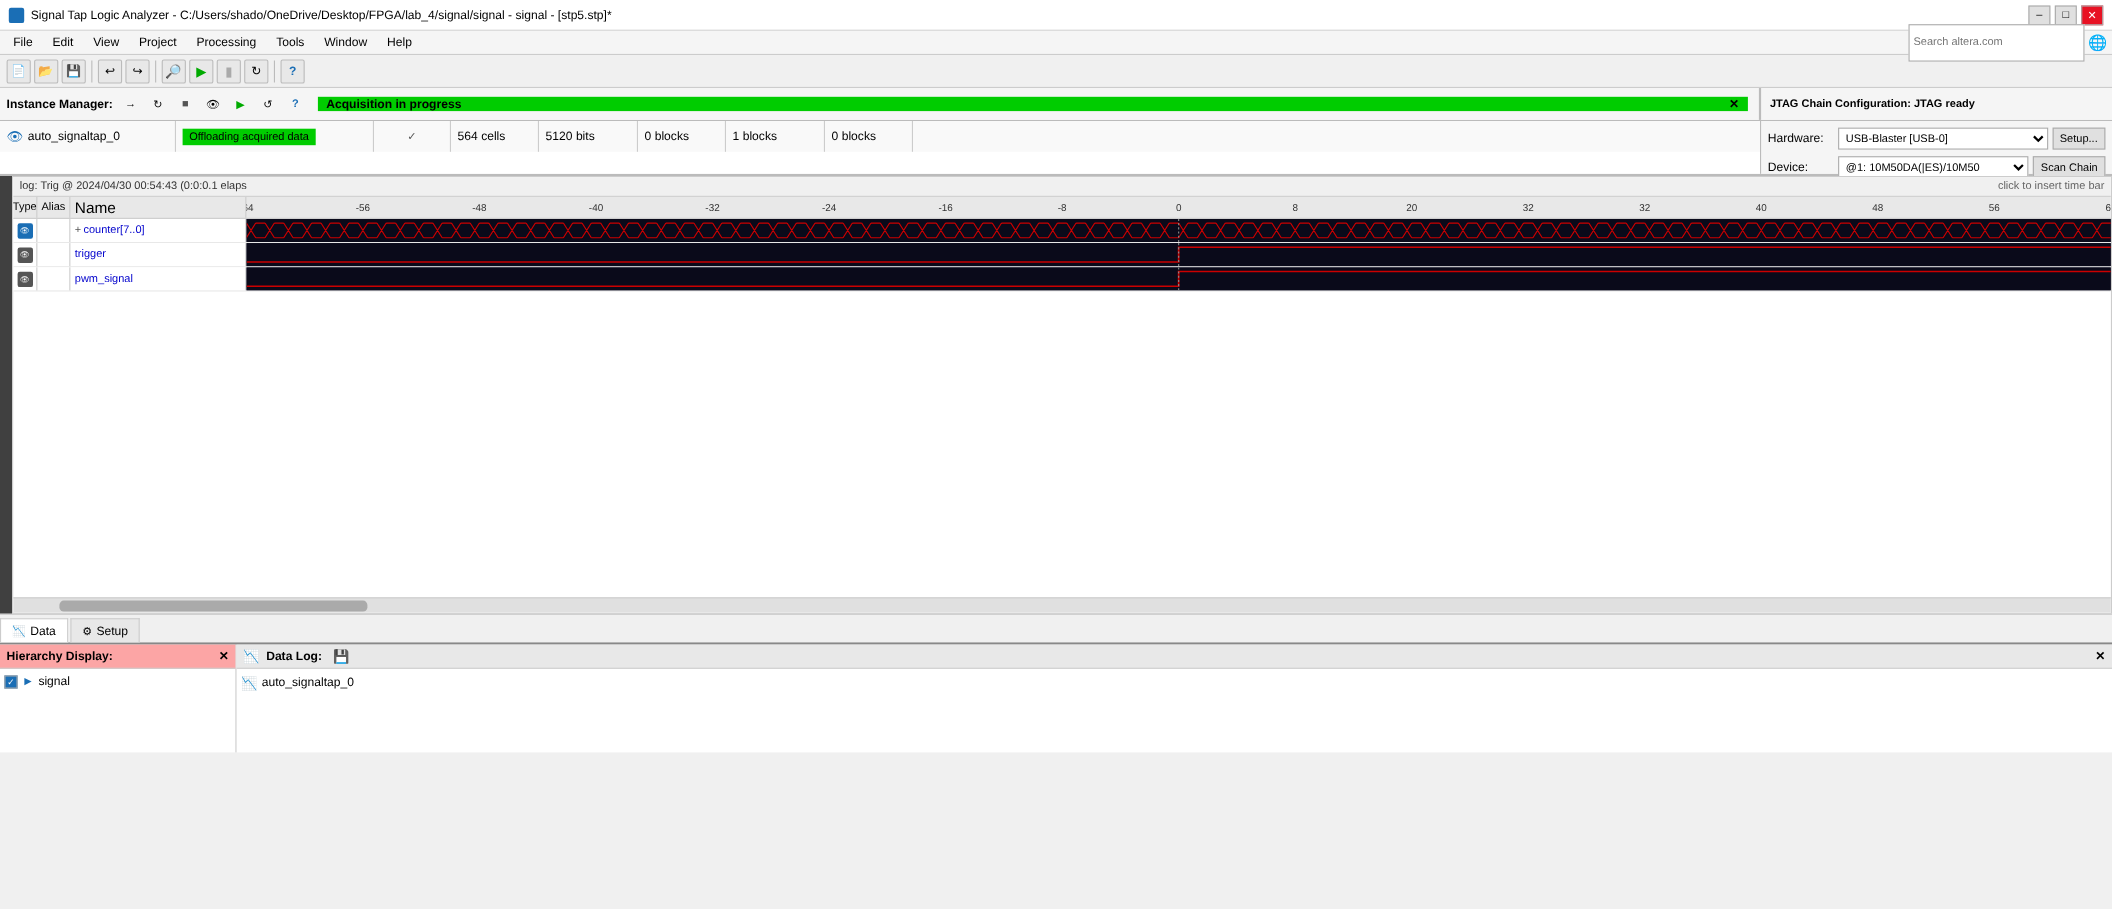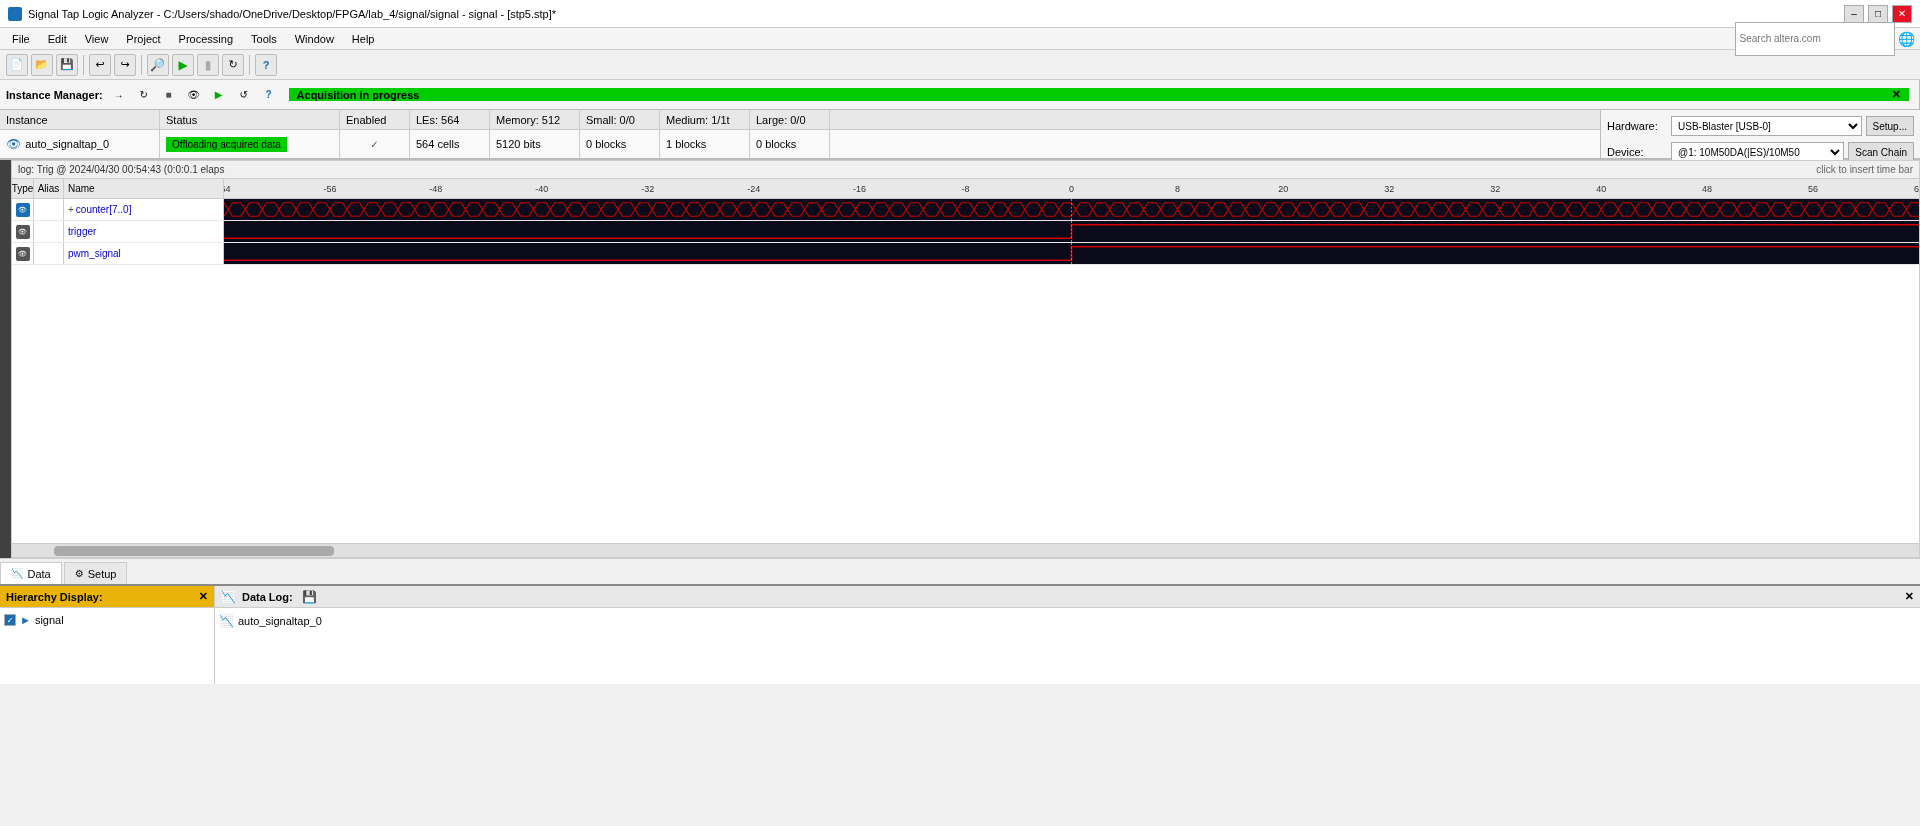--- a/index.html
+++ b/index.html
@@ -288,21 +288,21 @@
     }
 
     #signal-header {
       display: flex;
       height: 20px;
       background: #e8e8e8;
       border-bottom: 1px solid #ccc;
     }
     .sh-type { width: 22px; border-right: 1px solid #ccc; display: flex; align-items: center; justify-content: center; font-size: 10px; }
     .sh-alias { width: 30px; border-right: 1px solid #ccc; display: flex; align-items: center; justify-content: center; font-size: 10px; }
-    .sh-name { width: 160px; border-right: 1px solid #ccc; display: flex; align-items: center; padding: 0 4px; font-size: 10px; }
+    .sh-name { width: 160px; border-right: 1px solid #ccc; display: flex; align-items: center; padding: 0 4px; font-size: 14px; }
     .sh-timeline {
       flex: 1;
       display: flex;
       align-items: center;
       position: relative;
       font-size: 9px;
       color: #333;
       overflow: hidden;
     }
 
@@ -366,21 +366,21 @@
     }
     #hierarchy-panel {
       width: 215px;
       border-right: 1px solid #ccc;
       display: flex;
       flex-direction: column;
     }
     .panel-header {
       display: flex;
       align-items: center;
-      background: #eab308;
+      background: #fca5a5;
       height: 22px;
       padding: 0 6px;
       border-bottom: 1px solid #ccc;
       font-size: 11px;
       font-weight: bold;
     }
     .panel-close {
       margin-left: auto;
       cursor: pointer;
       font-size: 11px;
@@ -516,34 +516,27 @@
     <div class="im-btn" style="color:#00aa00;">▶</div>
     <div class="im-btn">↺</div>
     <div class="im-btn" style="font-weight:bold;color:#1a6eb5;">?</div>
 
     <div class="acquisition-bar">
       <span>Acquisition in progress</span>
       <span class="close-x">✕</span>
     </div>
   </div>
 
+  <div id="jtag-bar">
+    <span style="font-weight:bold;font-size:10px;white-space:nowrap;">JTAG Chain Configuration:  JTAG ready</span>
+  </div>
 </div>
 
 <div id="instance-table-section">
   <div id="instance-table">
-    <div class="inst-header-row">
-      <div class="inst-col col-instance">Instance</div>
-      <div class="inst-col col-status">Status</div>
-      <div class="inst-col col-enabled">Enabled</div>
-      <div class="inst-col col-les">LEs: 564</div>
-      <div class="inst-col col-memory">Memory: 512</div>
-      <div class="inst-col col-small">Small: 0/0</div>
-      <div class="inst-col col-medium">Medium: 1/1t</div>
-      <div class="inst-col col-large">Large: 0/0</div>
-    </div>
     <div class="inst-data-row">
       <div class="inst-col col-instance" style="gap:4px;">
         <span style="font-size:12px;color:#1a6eb5;">👁</span>
         <span>auto_signaltap_0</span>
       </div>
       <div class="inst-col col-status">
         <span class="col-status-val">Offloading acquired data</span>
       </div>
       <div class="inst-col col-enabled" style="justify-content:center;">
         <span style="color:#555;font-size:10px;">✓</span>

